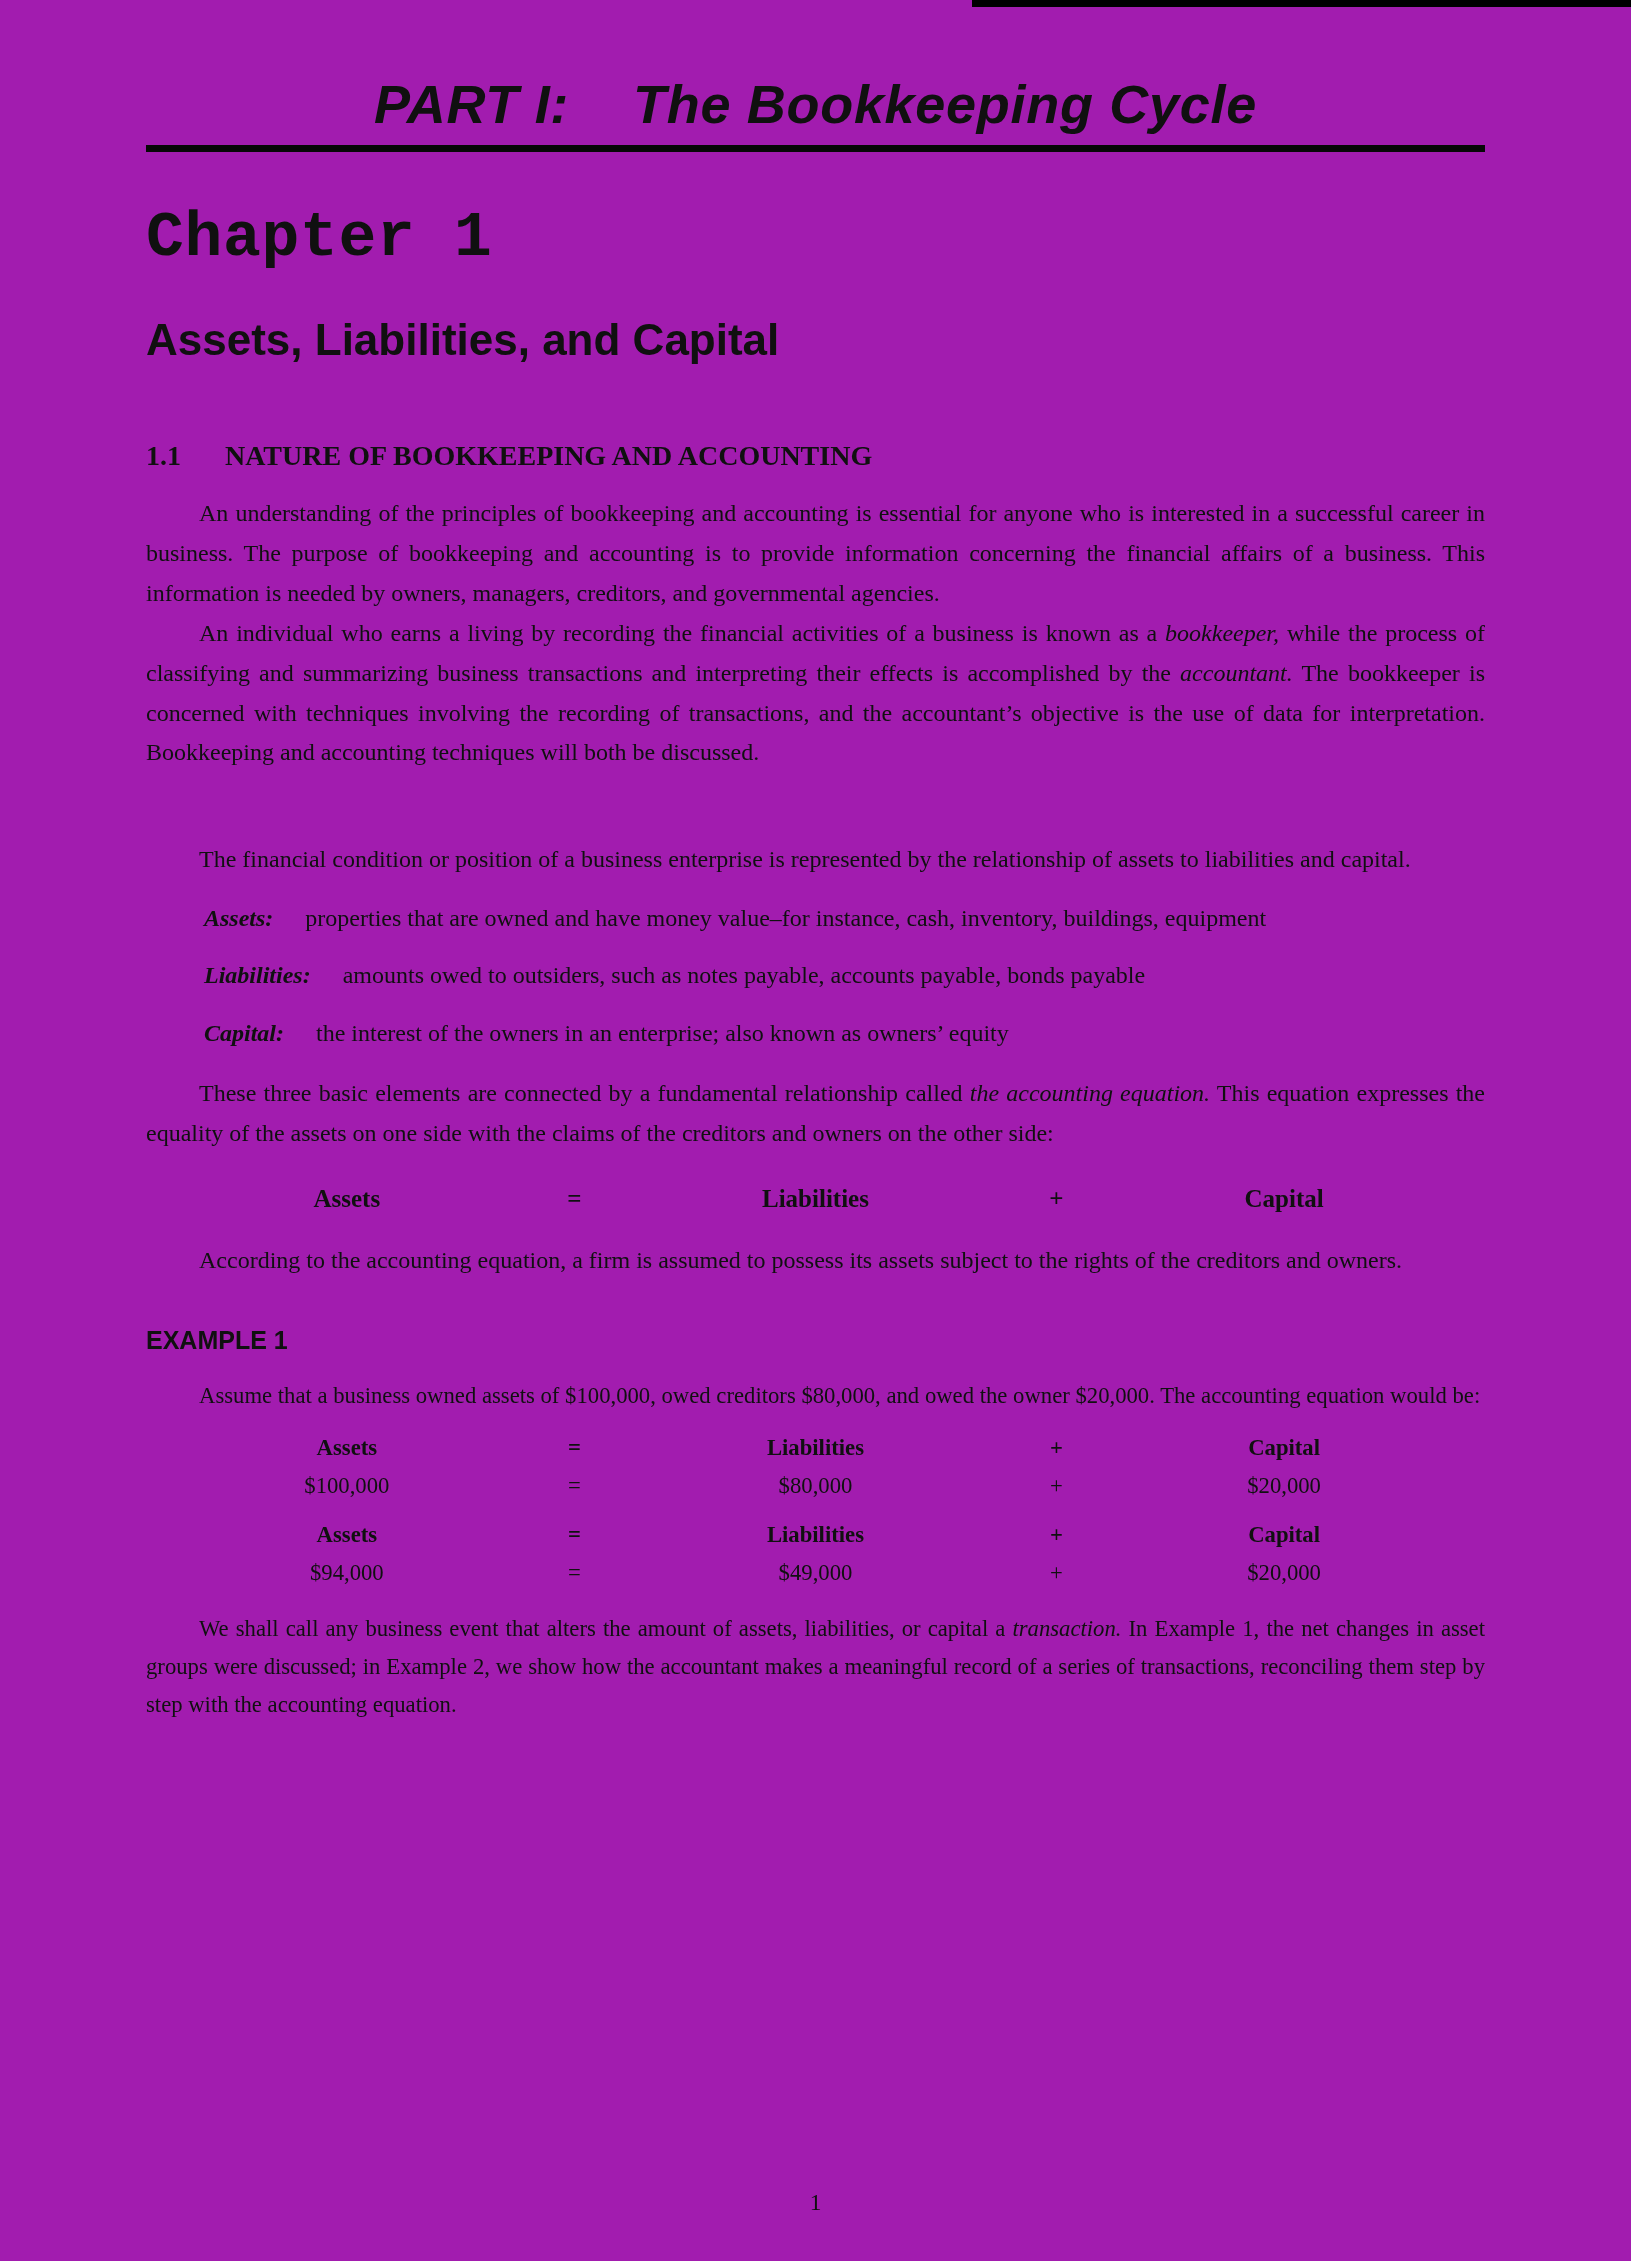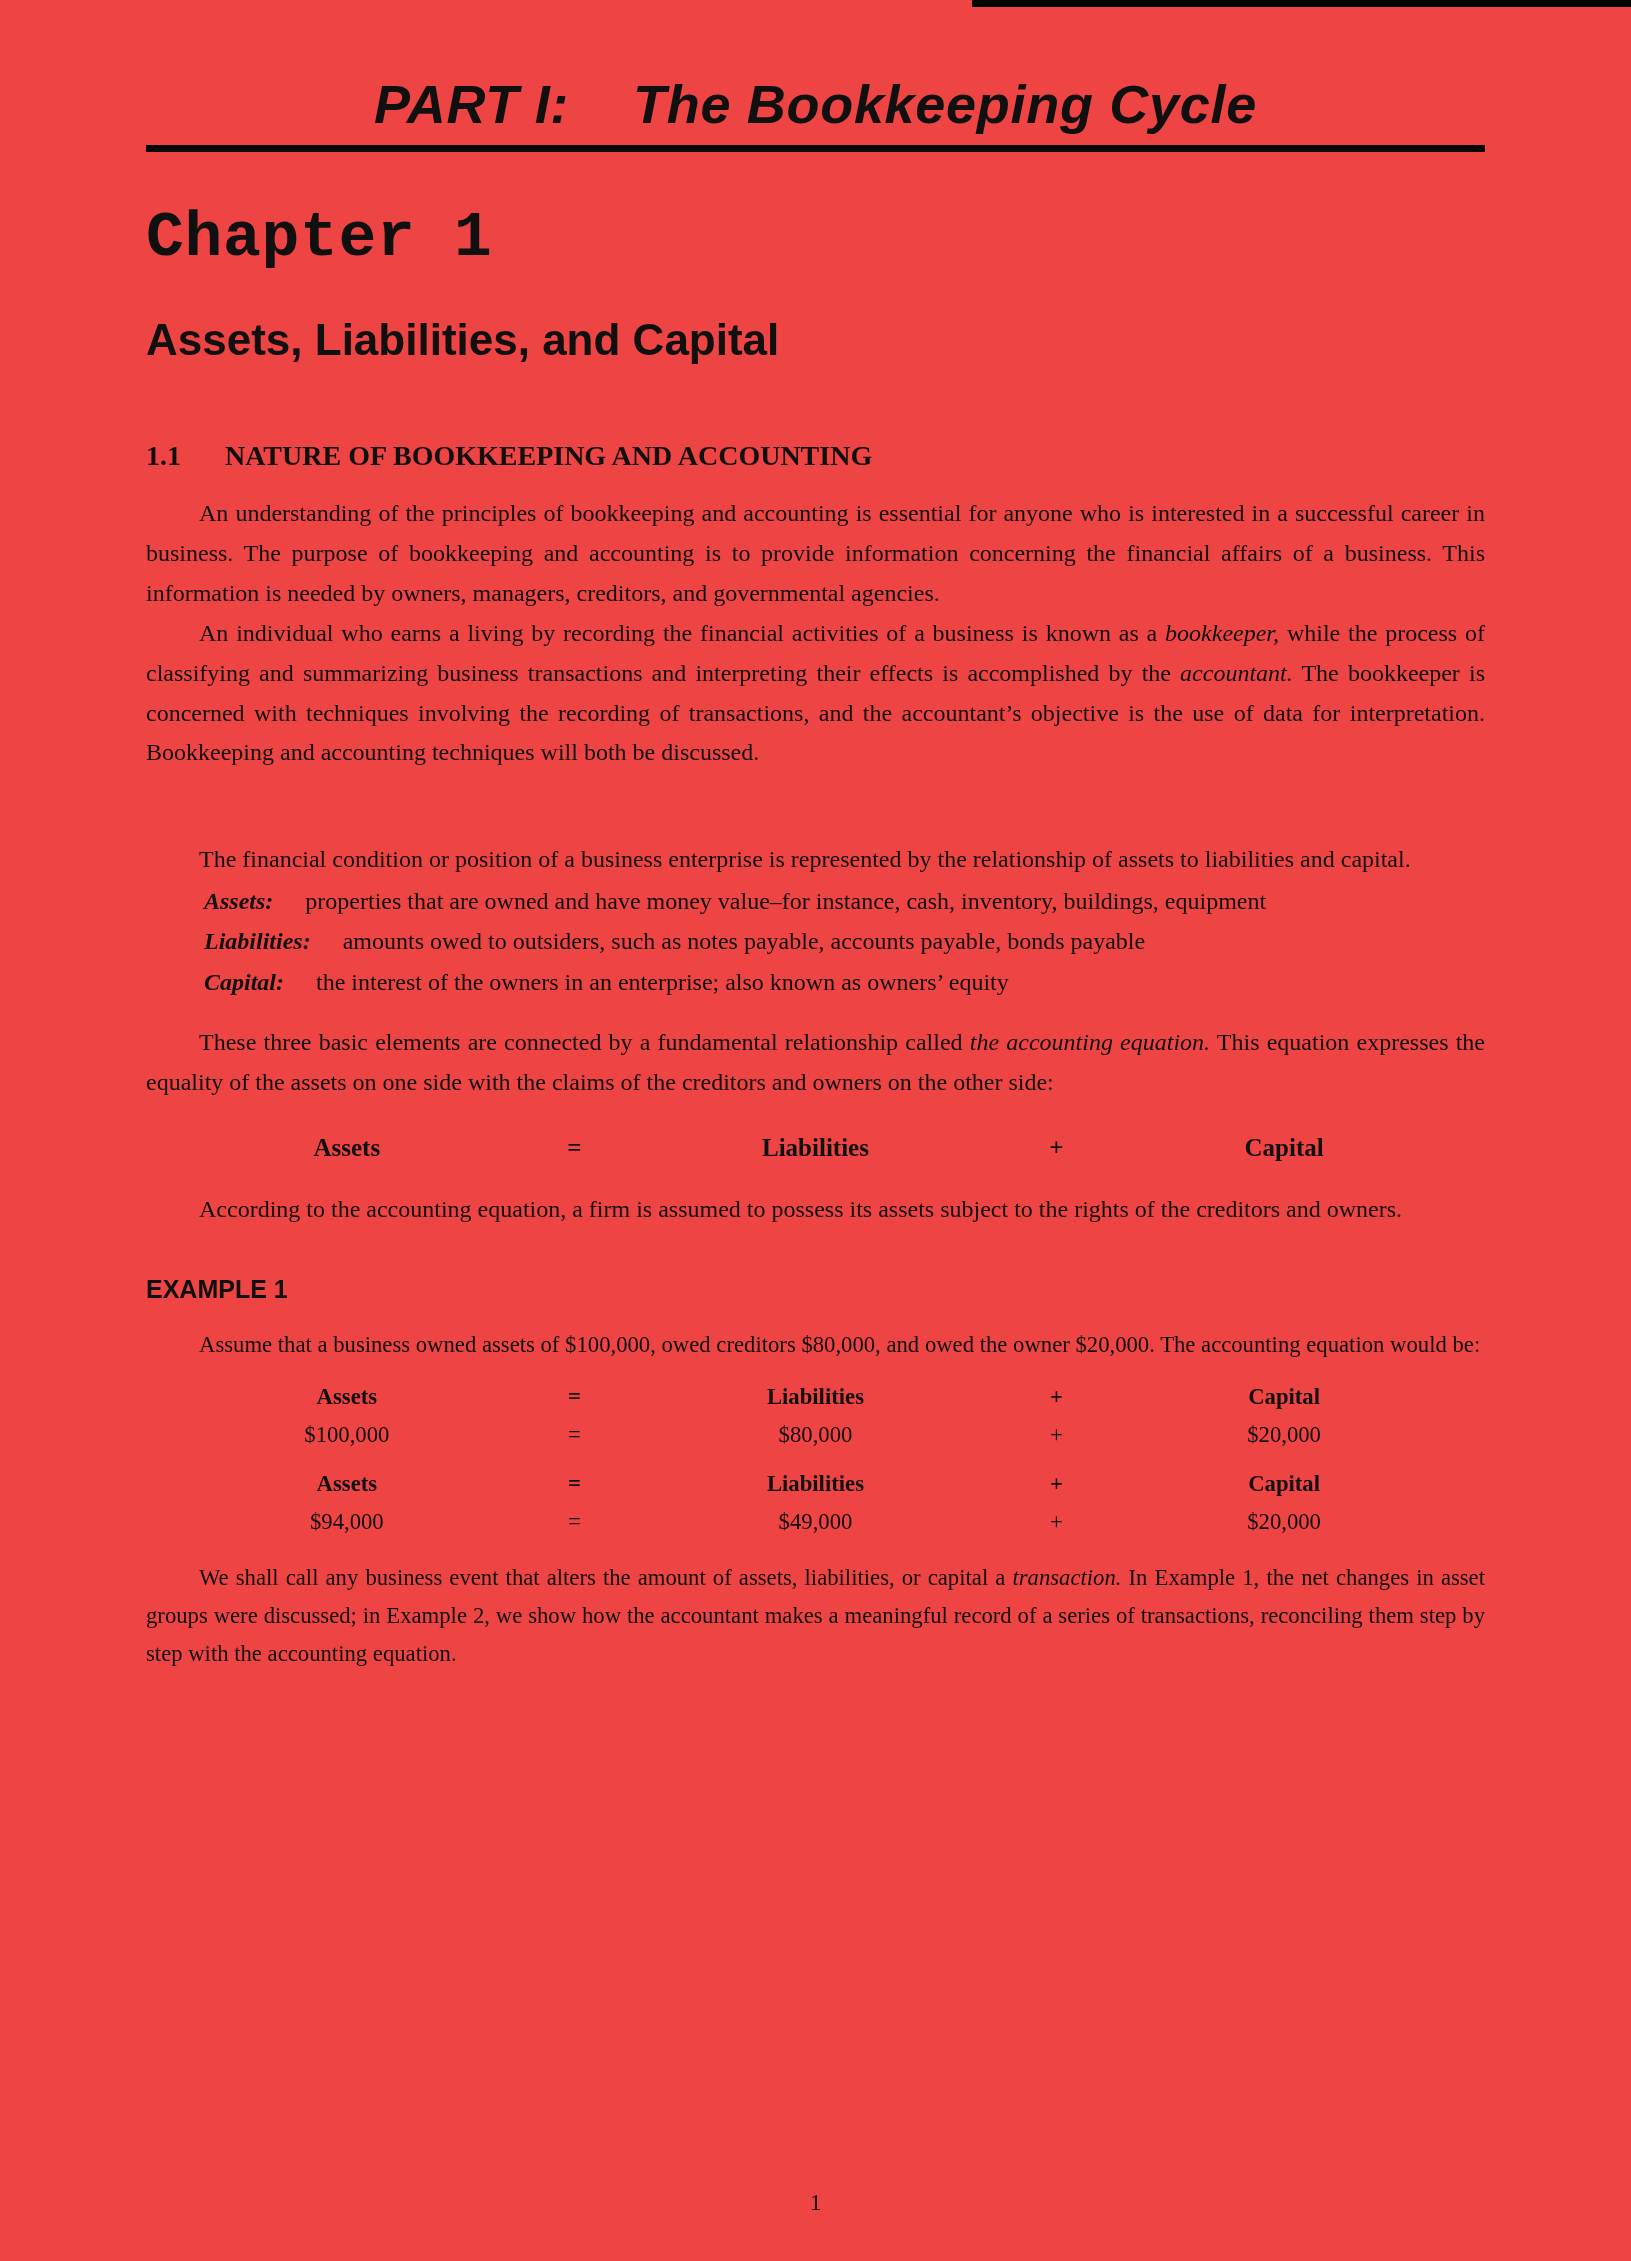--- a/index.html
+++ b/index.html
@@ -1,21 +1,21 @@
 <!DOCTYPE html>
 <html style="font-size:11.7px"><head>
 <meta charset="utf-8">
 <style>
   * { box-sizing: border-box; margin: 0; padding: 0; }
   html, body { background: #ffffff; }
   .page {
     width: 1631px;
     height: 2261px;
     position: relative;
-    background: #ef4444;
+    background: #a21caf;
     color: #101010;
     overflow: hidden;
     font-family: "Liberation Serif", serif;
   }
   .scan-artifact {
     position: absolute;
     top: 0;
     left: 972px;
     right: 0;
     height: 6.6px;
@@ -71,21 +71,21 @@
     font-size: 24px;
     line-height: 1.66;
     text-align: justify;
     text-indent: 53px;
   }
   .definition {
     font-size: 24px;
     line-height: 1.6;
     text-align: justify;
     padding-left: 58px;
-    margin-top: 2px;
+    margin-top: 19px;
   }
   .definition .term {
     font-weight: bold;
     font-style: italic;
     margin-right: 32px;
   }
   .after-defs { margin-top: 22px; }
   .it { font-style: italic; }
 
   .equation-row {

